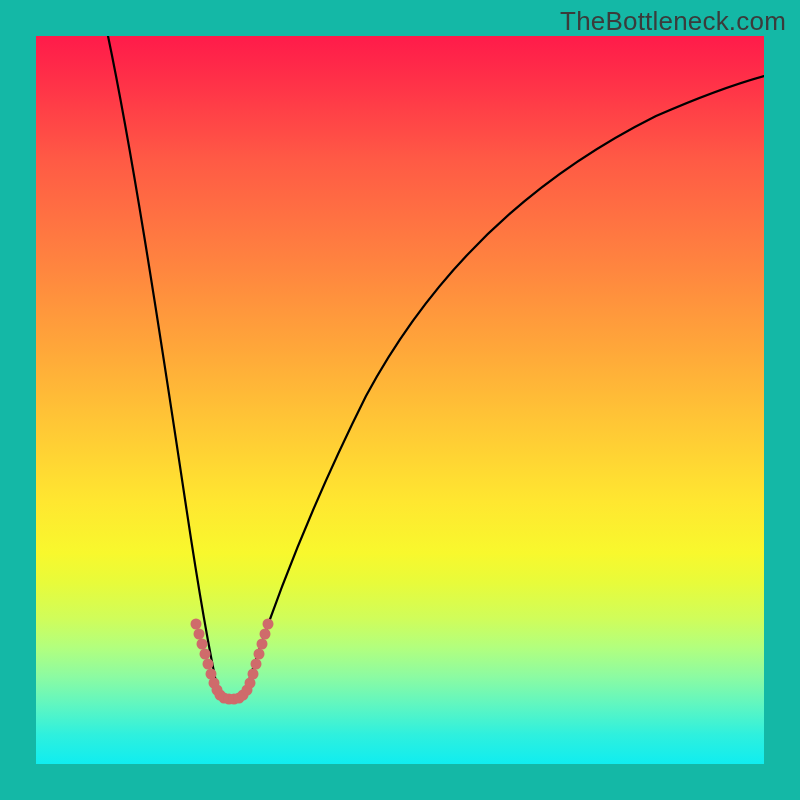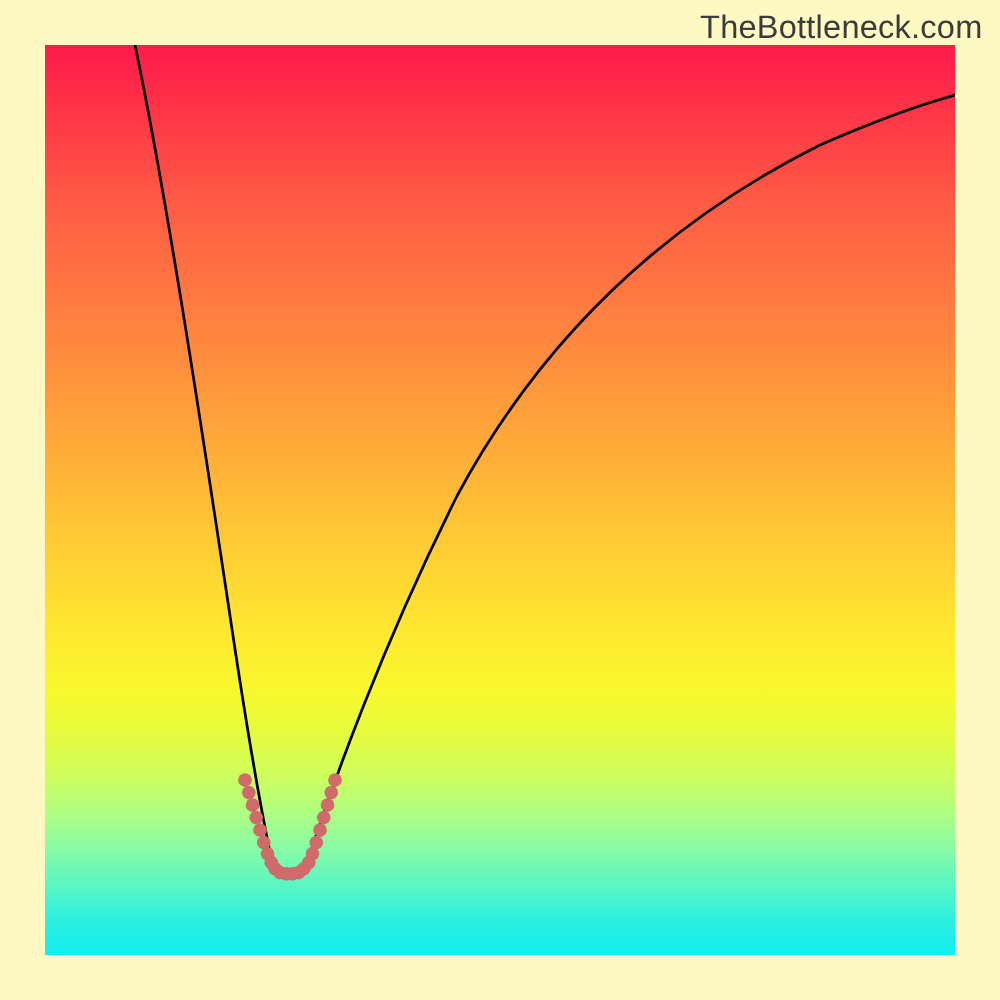--- a/index.html
+++ b/index.html
@@ -9,21 +9,21 @@
     height: 800px;
     background: #000;
     overflow: hidden;
   }
   .frame {
     position: absolute;
     left: 0;
     top: 0;
     width: 800px;
     height: 800px;
-    background: #fef9c3;
+    background: #14b8a6;
   }
   .plot-area {
     position: absolute;
     left: 36px;
     top: 36px;
     width: 728px;
     height: 728px;
     background: linear-gradient(to bottom,
       #ff1b4a 0%,
       #ff3048 6%,

